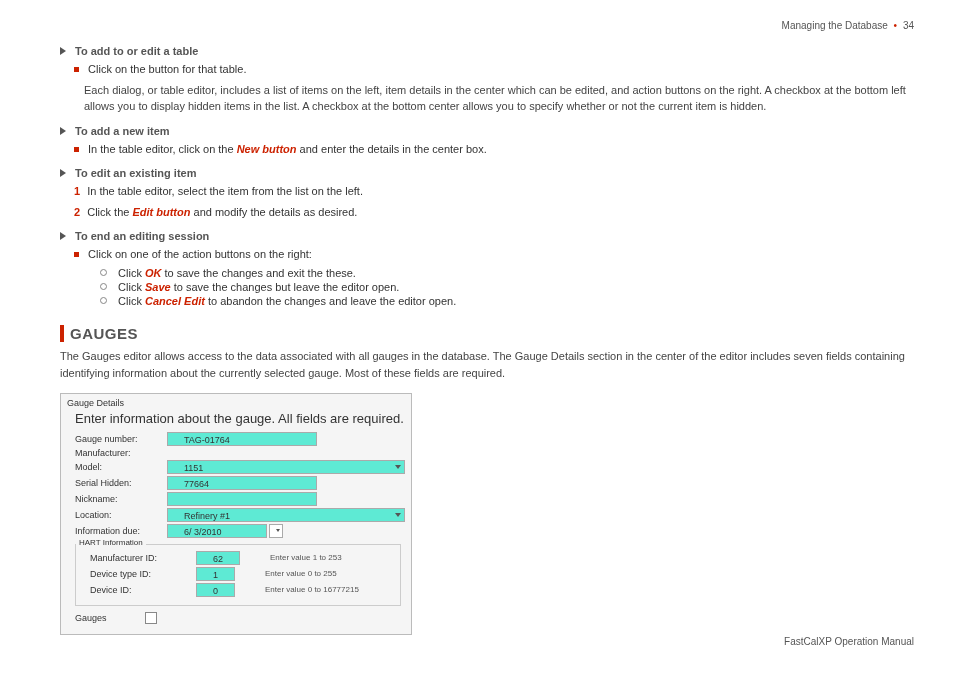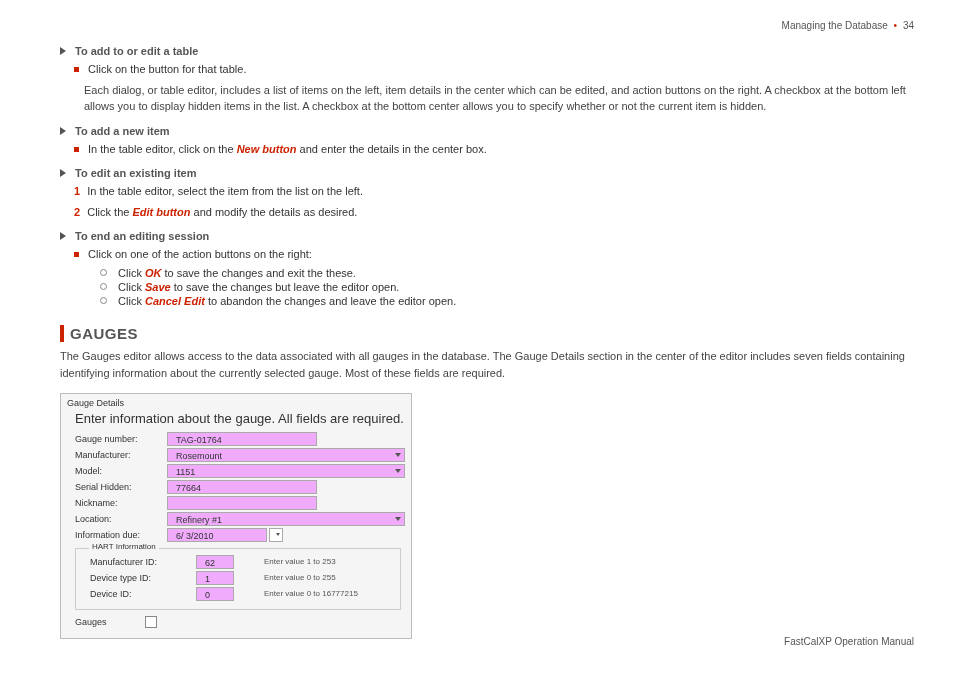--- a/index.html
+++ b/index.html
@@ -144,22 +144,22 @@
   }
   .panel .lbl {
     width: 72px;
     font-size: 9px;
   }
   .panel .fld {
     flex: 1;
     height: 14px;
     line-height: 14px;
     border: 1px solid #aaa;
-    background: #f0abfc;
-    padding: 0 8px;
+    background: #5eead4;
+    padding: 0 16px;
     font-size: 9px;
     position: relative;
     box-sizing: border-box;
   }
   .panel .dropdown::after {
     content: "";
     position: absolute;
     right: 3px; top: 4px;
     width: 0; height: 0;
     border-left: 3px solid transparent;
@@ -171,21 +171,21 @@
   .panel .fld.tiny { flex: 0 0 38px; }
   .panel .hint { font-size: 8px; color: #555; margin-left: 10px; }
   .hart-group {
     border: 1px solid #ccc;
     margin: 6px 4px 4px 8px;
     padding: 4px 6px 6px 6px;
     position: relative;
   }
   .hart-group .legend {
     position: absolute;
-    top: -7px; left: 13px;
+    top: -7px; left: 0;
     background: #f5f5f5;
     padding: 0 3px;
     font-size: 8px;
   }
   .checkbox-box {
     display: inline-block;
     width: 10px; height: 10px;
     border: 1px solid #888;
     background: #fff;
     vertical-align: middle;
@@ -272,21 +272,20 @@
   <div class="panel">
     <div class="ptitle">Gauge Details</div>
     <div class="psub">Enter information about the gauge. All fields are required.</div>
 
     <div class="row">
       <div class="lbl">Gauge number:</div>
       <div class="fld med">TAG-01764</div>
     </div>
     <div class="row">
       <div class="lbl">Manufacturer:</div>
-      <div class="fld dropdown">Rosemount</div>
     </div>
     <div class="row">
       <div class="lbl">Model:</div>
       <div class="fld dropdown">1151</div>
     </div>
     <div class="row">
       <div class="lbl">Serial Hidden:</div>
       <div class="fld med">77664</div>
     </div>
     <div class="row">

